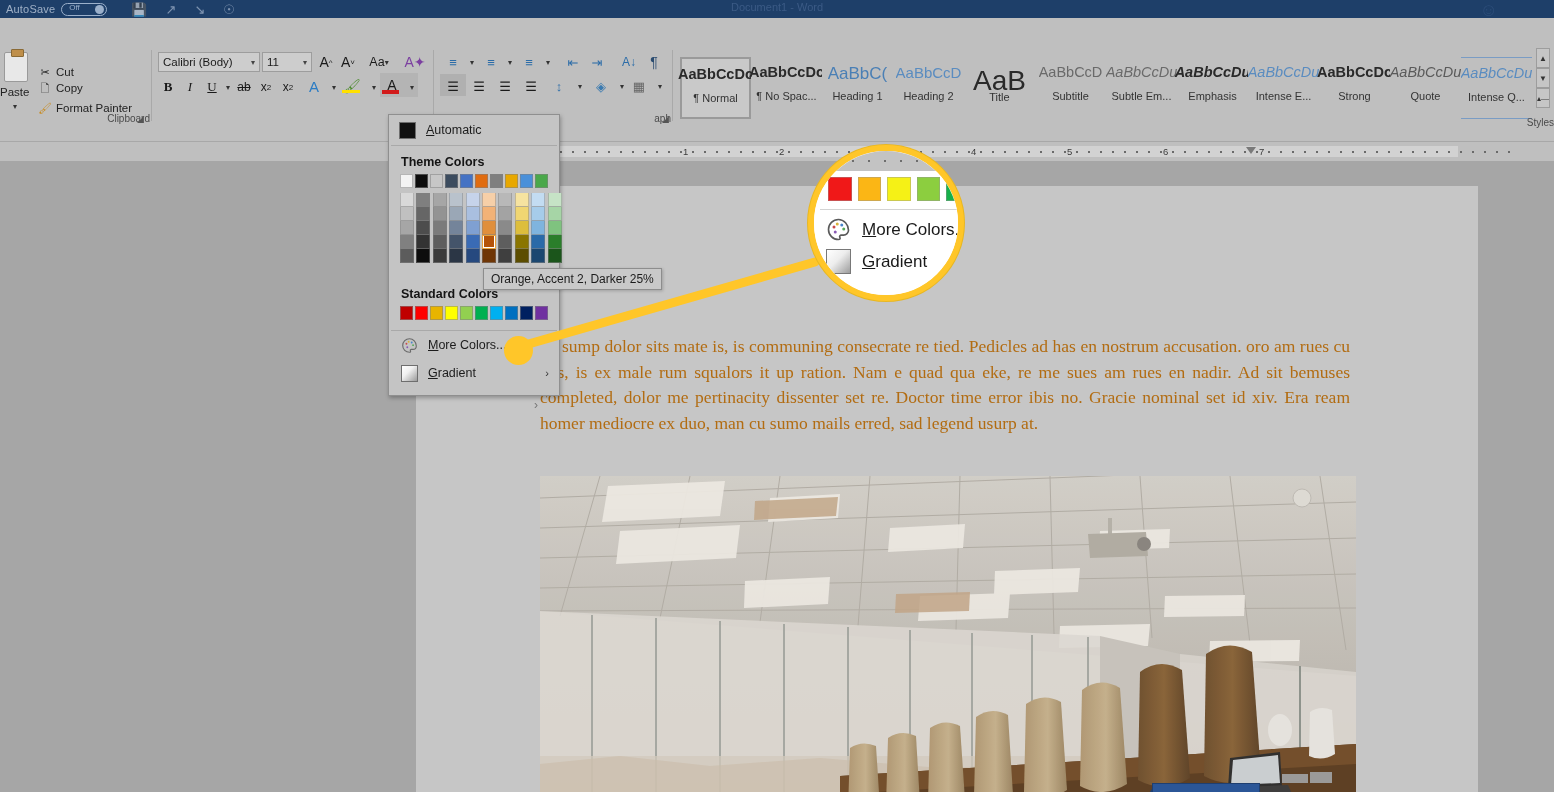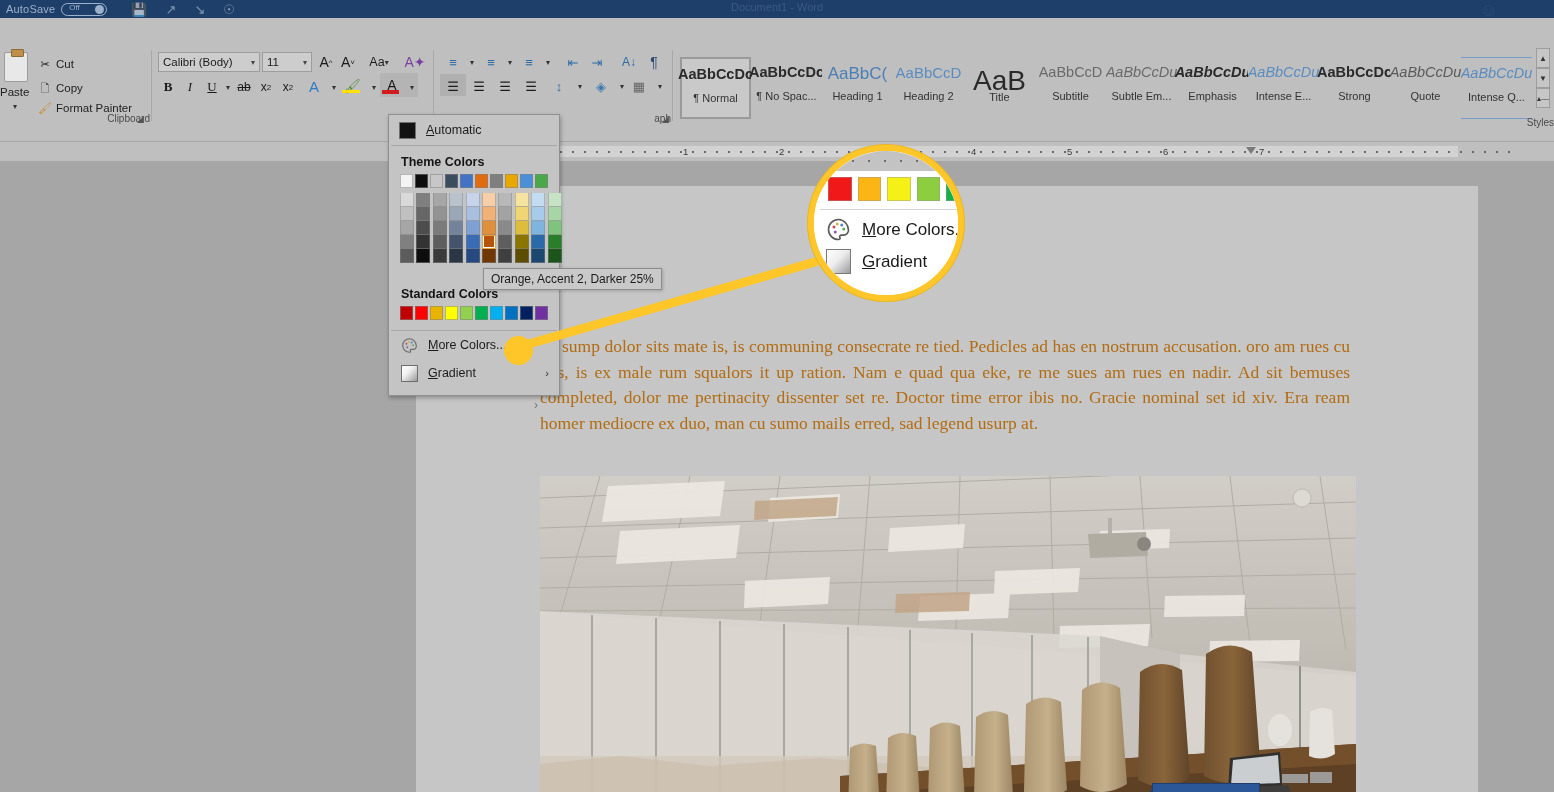--- a/index.html
+++ b/index.html
@@ -263,21 +263,21 @@
     <span class="tb-right">☺</span>
   </div>
 
 
   <div class="ribbon">
 
     <div class="clip">
       <div class="paste-ico"></div>
       <div class="paste-txt">Paste</div>
       <div class="paste-caret">▾</div>
-      <div class="clip-item" style="top:10px">
+      <div class="clip-item" style="top:18px">
         <span class="clip-ico">✂</span><span>Cut</span>
       </div>
       <div class="clip-item" style="top:32px">
         <span class="clip-ico">🗋</span><span>Copy</span>
       </div>
       <div class="clip-item" style="top:54px">
         <span class="clip-ico" style="color:#c88b1f">🖌</span><span>Format Painter</span>
       </div>
       <div class="grp-label" style="left:0; width:150px">Clipboard</div>
       <div style="position:absolute;right:6px;bottom:2px;font-size:9px;color:#555">◢</div>

